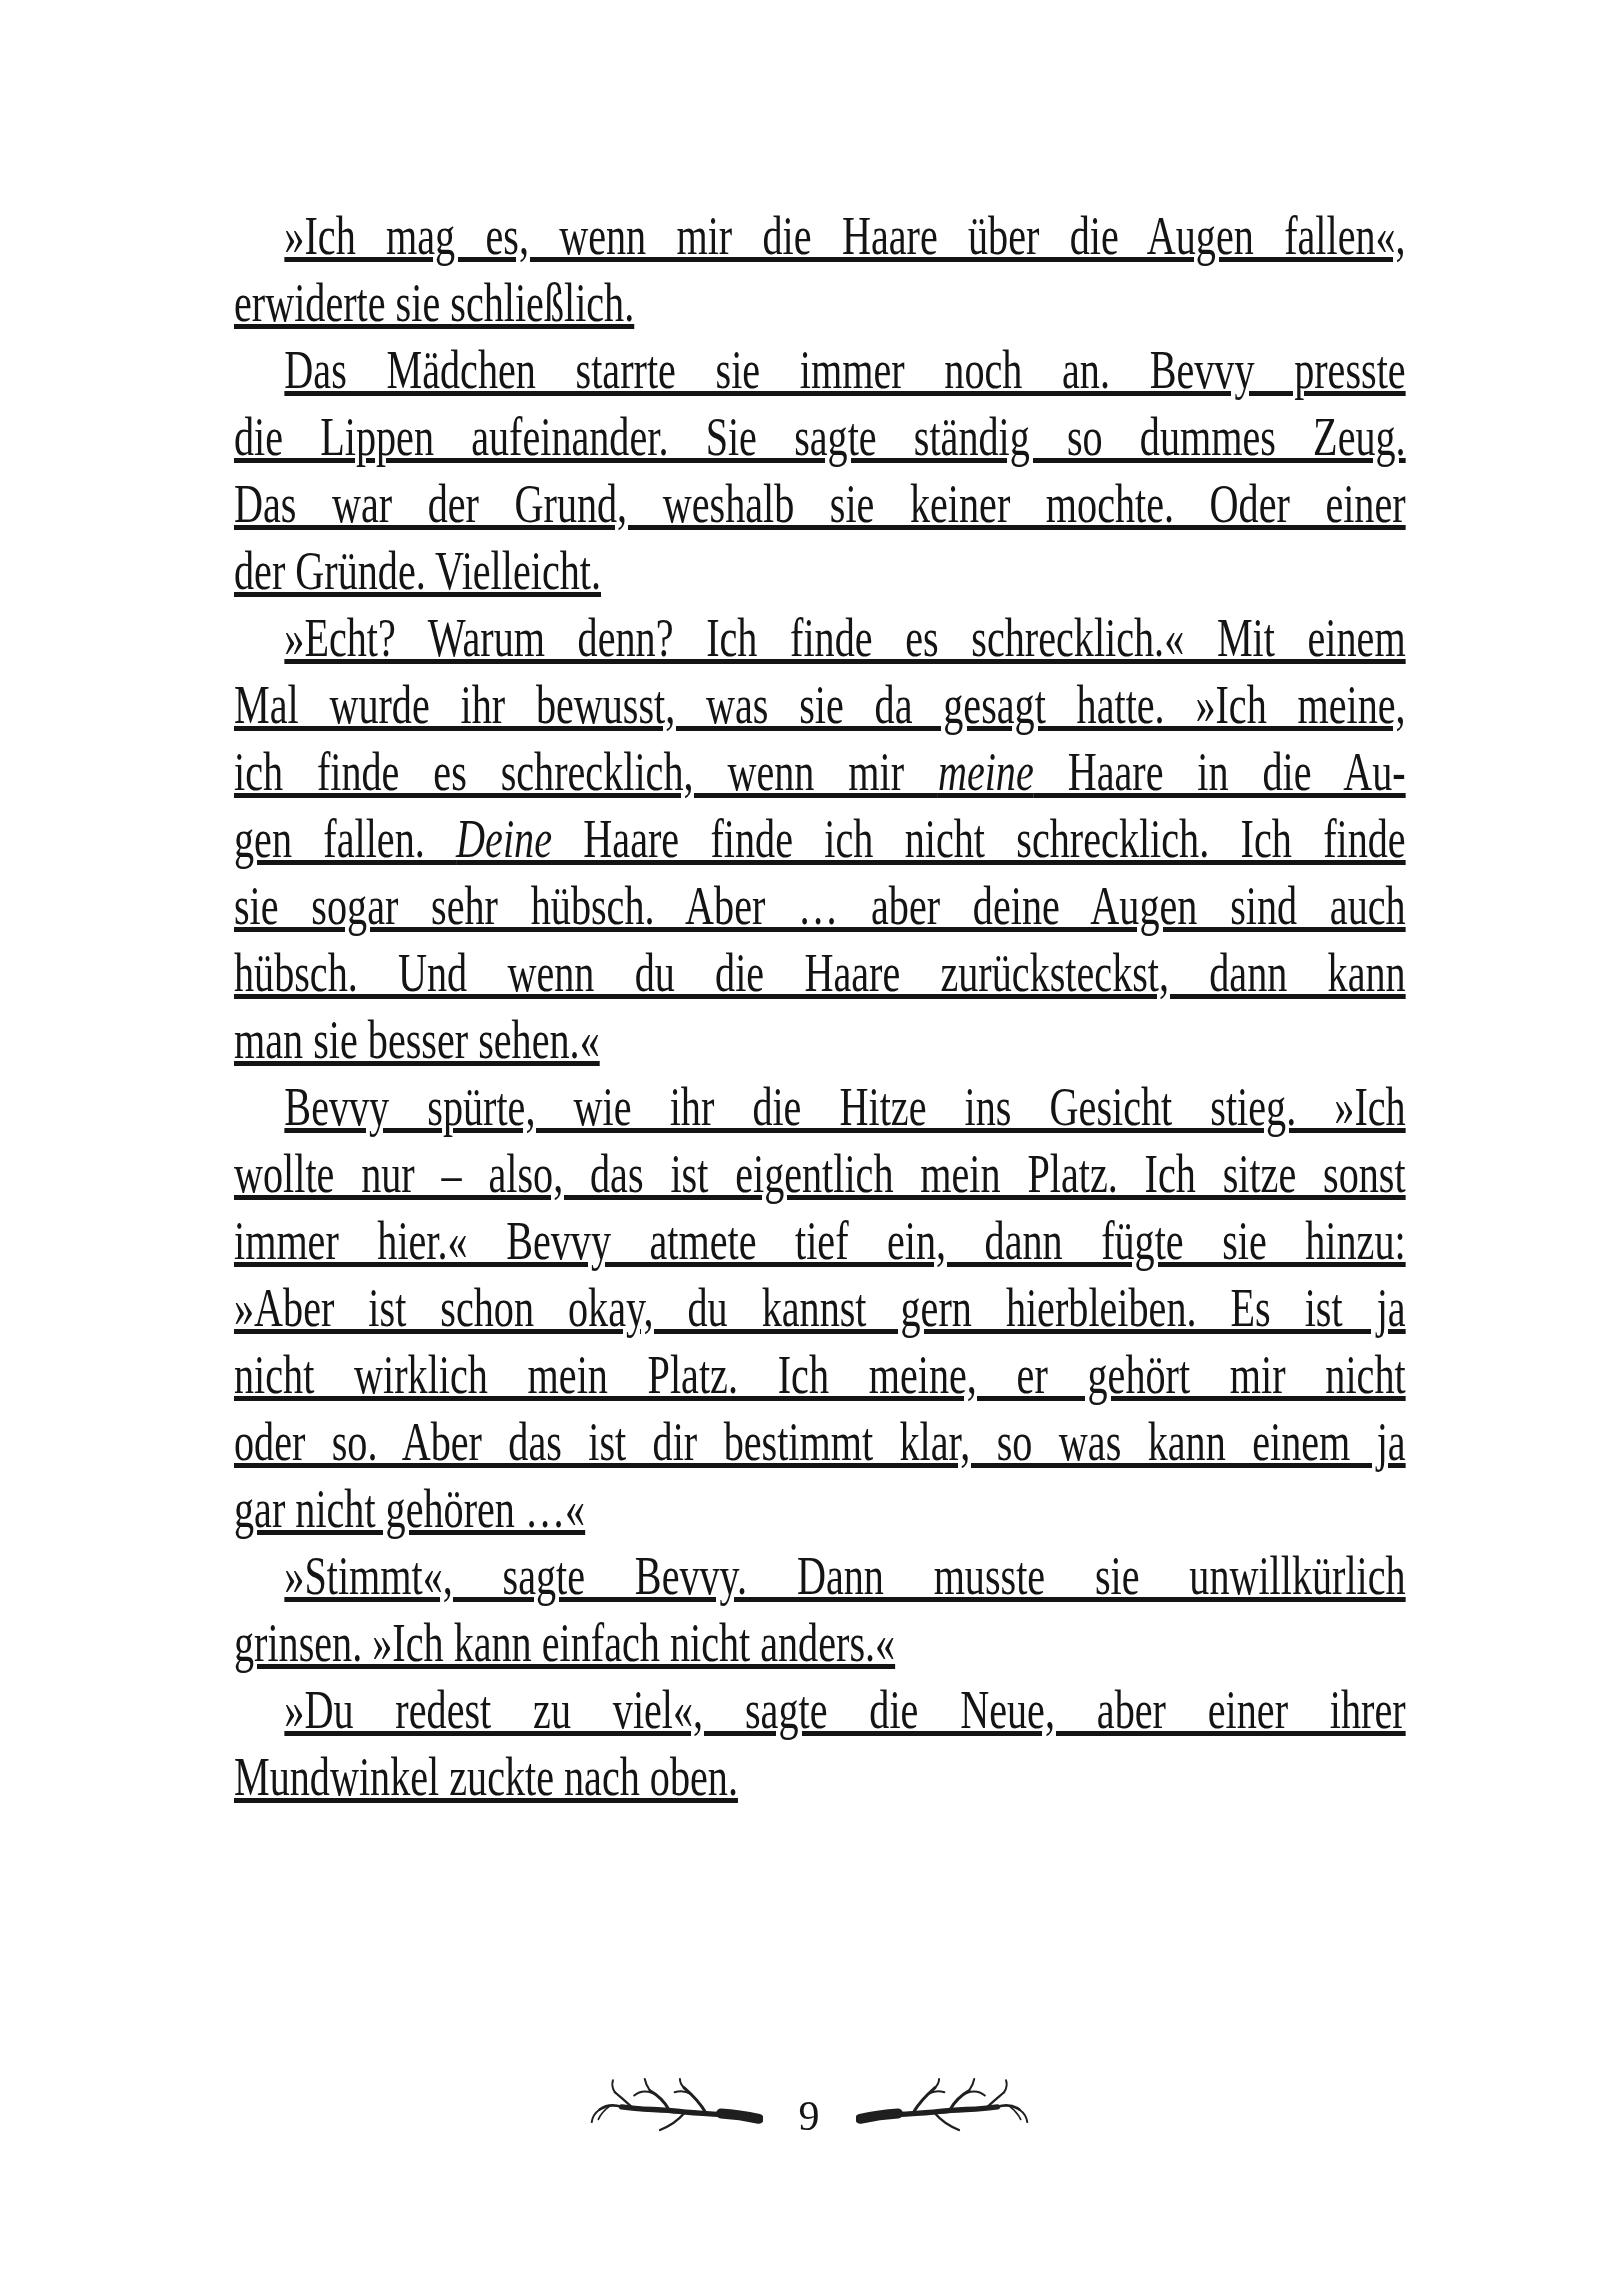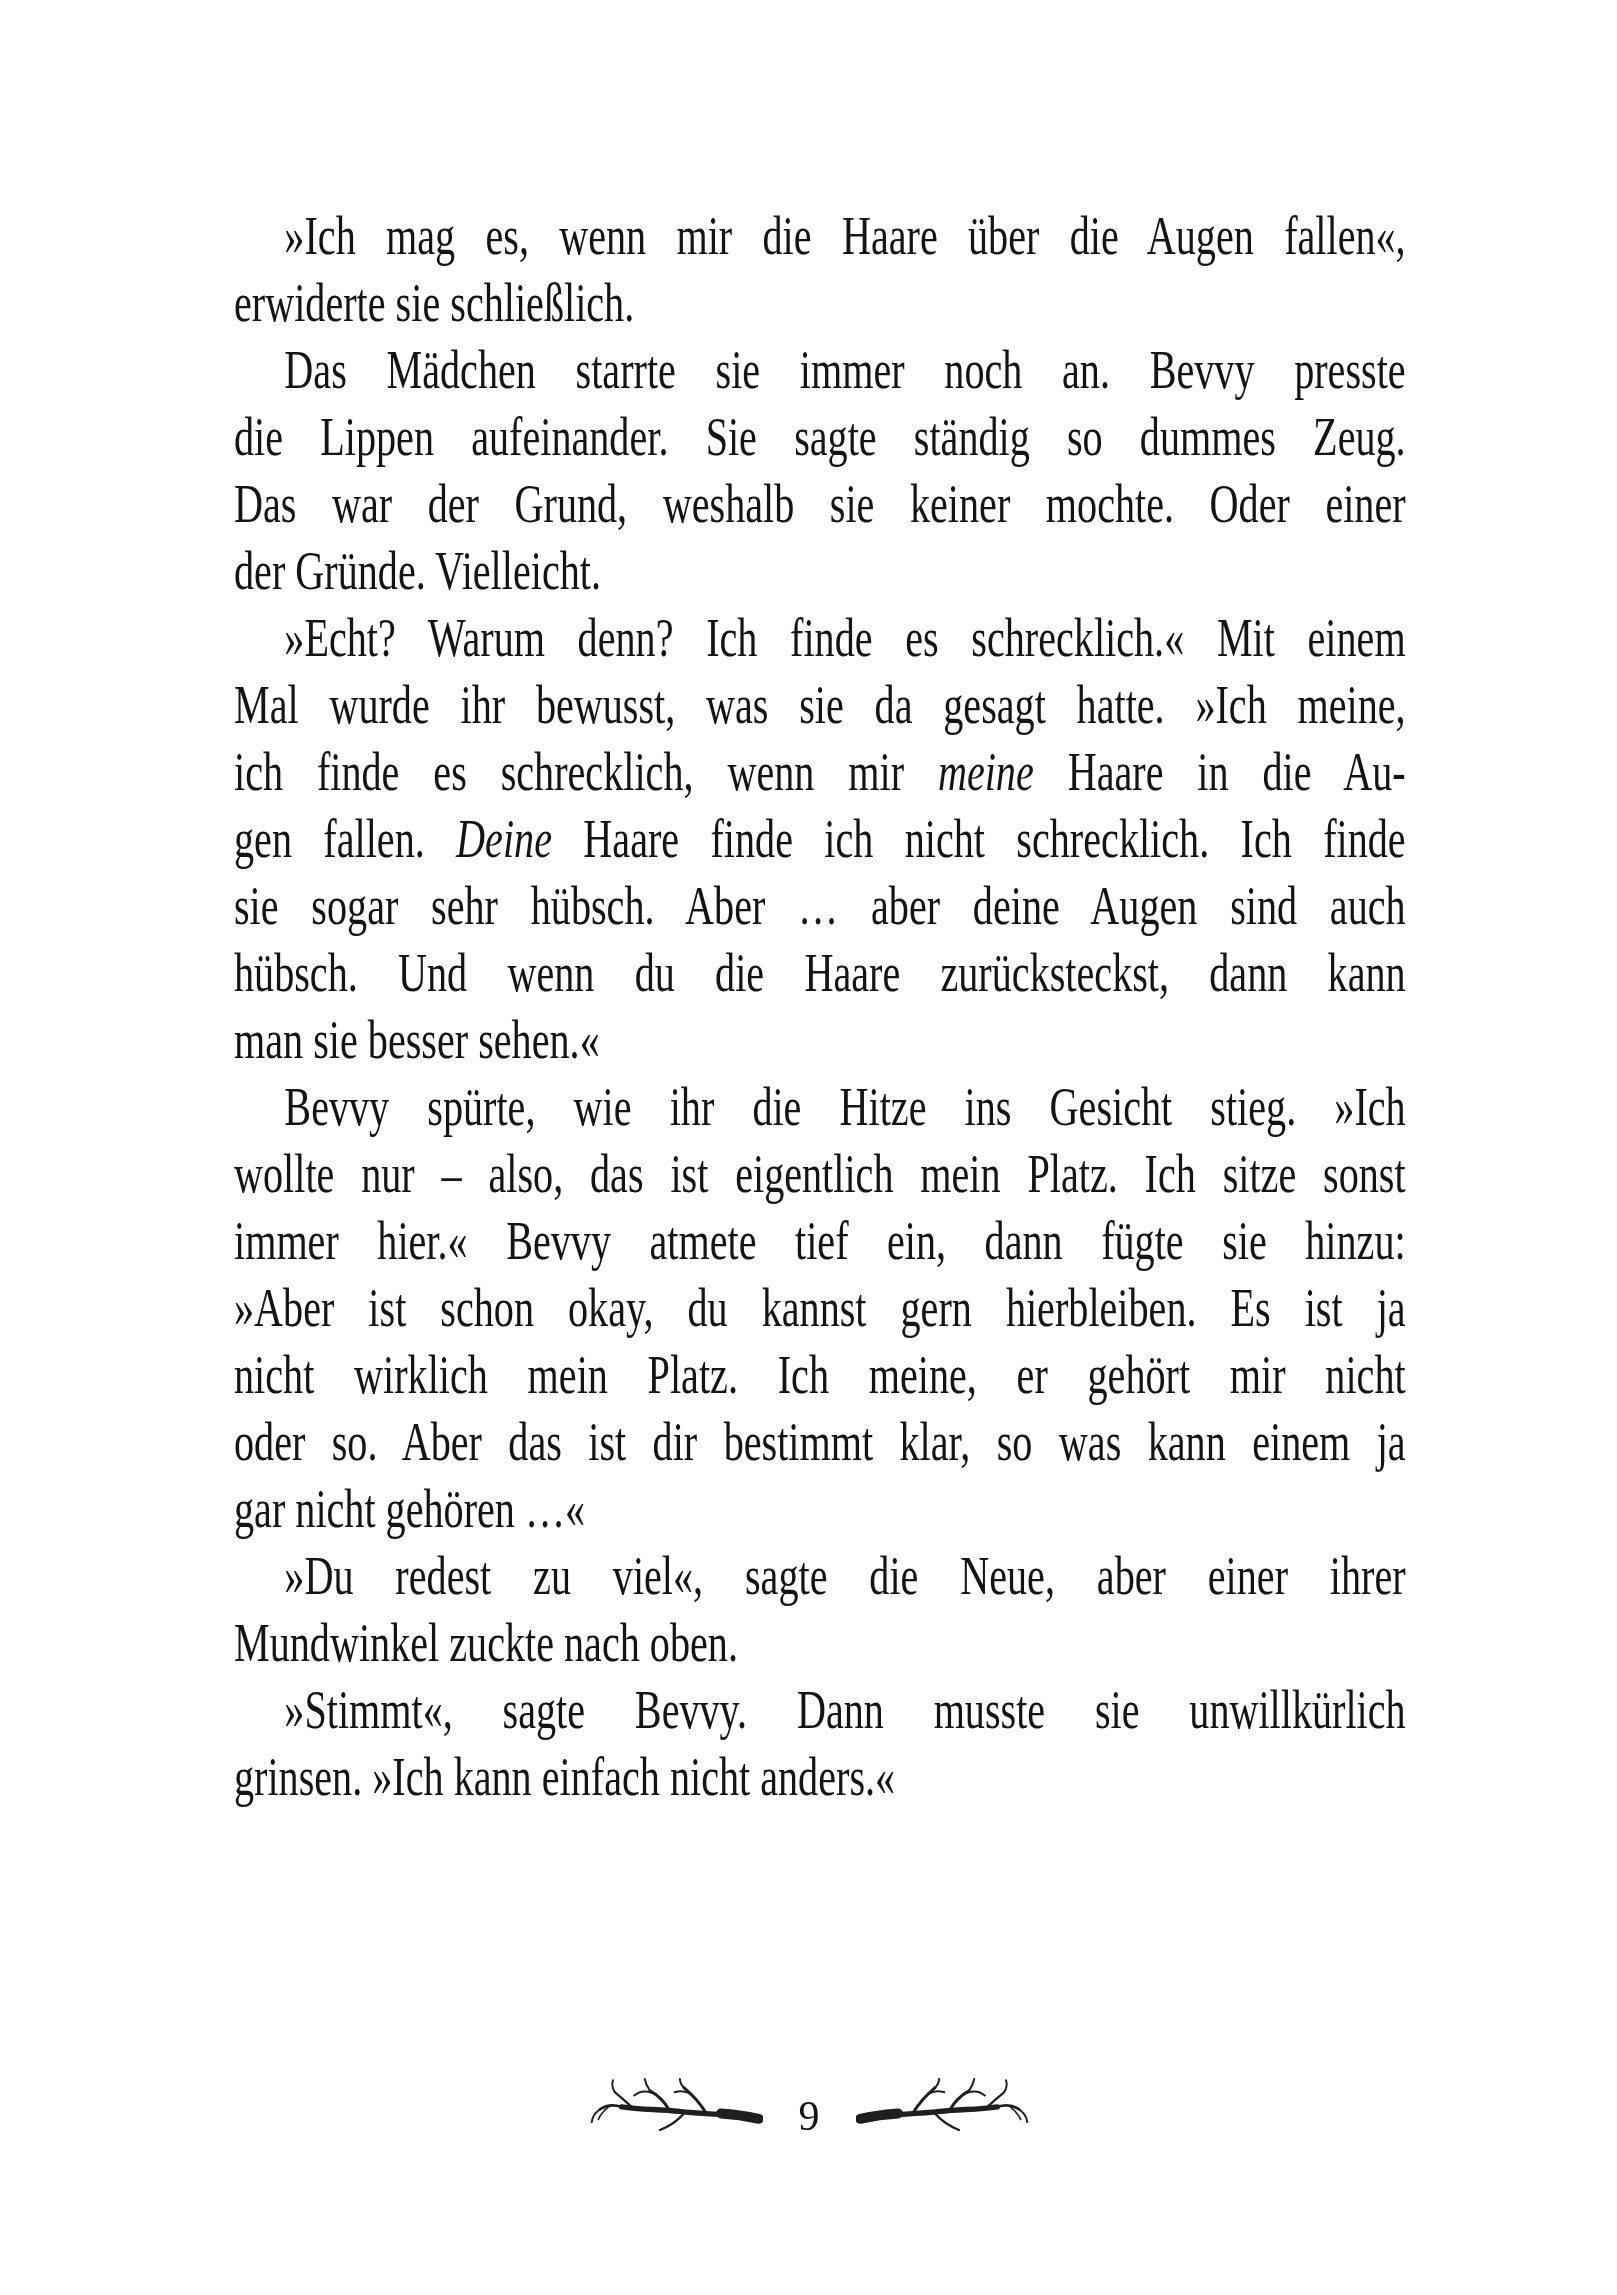--- a/index.html
+++ b/index.html
@@ -17,21 +17,21 @@
     font-family: "Liberation Serif", "DejaVu Serif", serif;
     overflow: hidden;
   }
   
   .textblock {
     position: absolute;
     left: 234px;
     top: 202px;
     width: 1172px;
   }
-  .para { margin: 0; padding: 0; }
+  .para { margin: 0; padding: 0; text-decoration: underline; }
   .line {
     width: 1605px;               
     transform: scaleX(0.73);
     transform-origin: left top;
     height: 67px;
     line-height: 67px;
     font-size: 55px;
     text-align: justify;
     text-align-last: justify;
     white-space: normal;
@@ -95,26 +95,26 @@
       <div class="para">
         <div class="line indent"><span>Bevvy spürte, wie ihr die Hitze ins Gesicht stieg. »Ich</span></div>
         <div class="line"><span>wollte nur – also, das ist eigentlich mein Platz. Ich sitze sonst</span></div>
         <div class="line"><span>immer hier.« Bevvy atmete tief ein, dann fügte sie hinzu:</span></div>
         <div class="line"><span>»Aber ist schon okay, du kannst gern hierbleiben. Es ist ja</span></div>
         <div class="line"><span>nicht wirklich mein Platz. Ich meine, er gehört mir nicht</span></div>
         <div class="line"><span>oder so. Aber das ist dir bestimmt klar, so was kann einem ja</span></div>
         <div class="line para-end"><span>gar nicht gehören …«</span></div>
       </div>
       <div class="para">
+        <div class="line indent"><span>»Stimmt«, sagte Bevvy. Dann musste sie unwillkürlich</span></div>
+        <div class="line para-end"><span>grinsen. »Ich kann einfach nicht anders.«</span></div>
+      </div>
+      <div class="para">
         <div class="line indent"><span>»Du redest zu viel«, sagte die Neue, aber einer ihrer</span></div>
         <div class="line para-end"><span>Mundwinkel zuckte nach oben.</span></div>
-      </div>
-      <div class="para">
-        <div class="line indent"><span>»Stimmt«, sagte Bevvy. Dann musste sie unwillkürlich</span></div>
-        <div class="line para-end"><span>grinsen. »Ich kann einfach nicht anders.«</span></div>
       </div>
     </div>
 
   <div class="footer">
     <svg class="ornament" viewBox="0 0 290 95" fill="none" stroke="#1f1f1f" stroke-linecap="round" stroke-linejoin="round" aria-hidden="true">
 
       <path d="M 285 63 C 262 58, 245 56, 228 55" stroke-width="15"></path>
       <path d="M 285 62 C 240 55, 205 57, 165 52 C 135 48, 110 50, 78 45" stroke-width="8"></path>
 
       <path d="M 205 54 C 196 38, 186 28, 172 16" stroke-width="4.5"></path>

